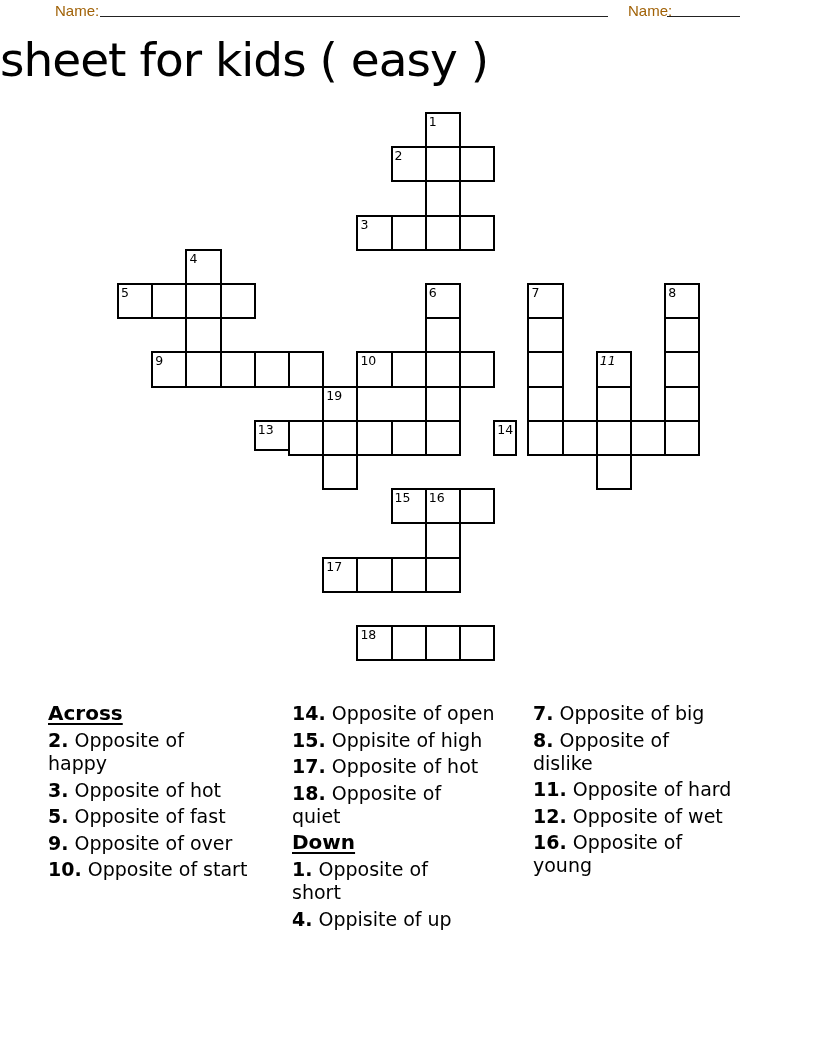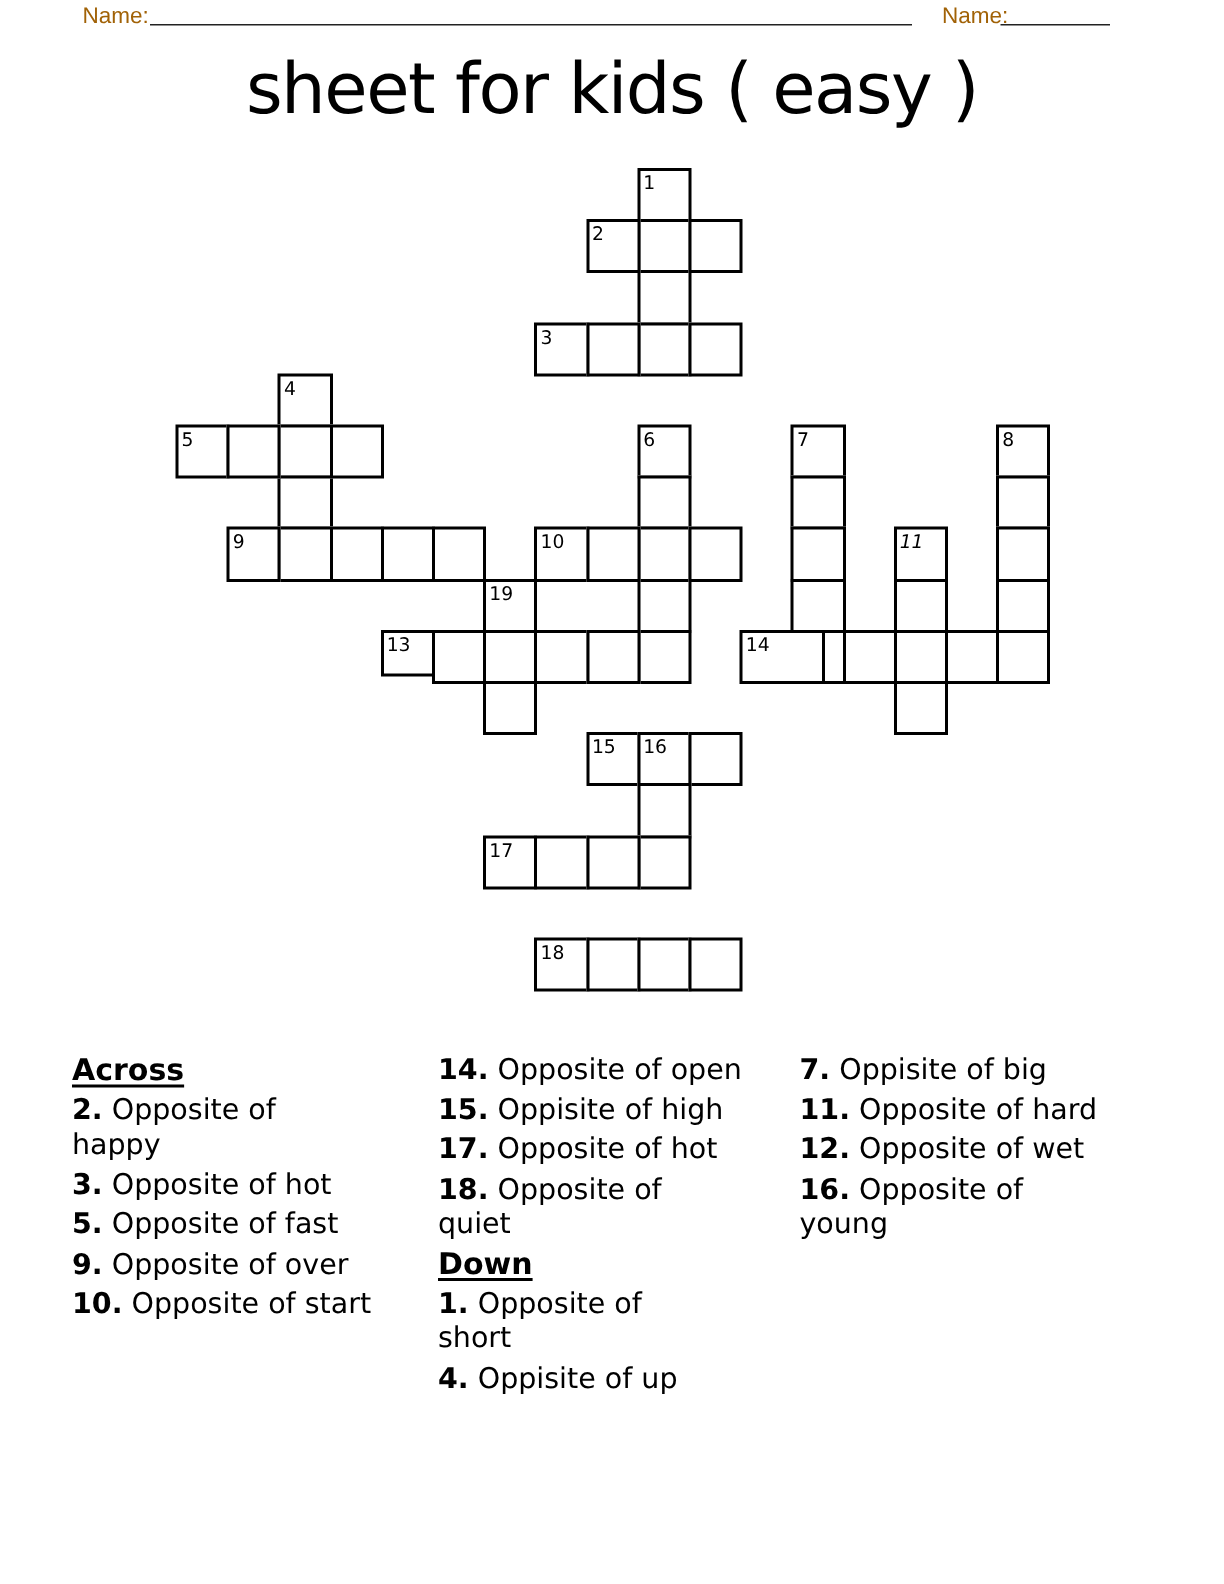--- a/index.html
+++ b/index.html
@@ -26,21 +26,20 @@
     top: 1px; height: 15px;
     border-bottom: 1.6px solid #222;
   }
   #name-line { left: 100px; width: 508px; }
   #date-line { left: 667px; width: 73px; }
   
   #title {
     position: absolute;
     top: 32px; left: 0; width: 816px;
     margin: 0;
-    text-align: center;
     font-size: 47px;
     font-weight: 500;
     letter-spacing: -1px;
     color: #000;
   }
   
   #grid { position: absolute; left: 0; top: 0; width: 816px; height: 700px; }
   .cell {
     position: absolute;
     box-sizing: border-box;
@@ -158,21 +157,21 @@
         <span class="cellnum">19</span>
       </div>
       <div class="cell" style="left: 322.2px; top: 419.8px; width: 36.2px; height: 36.2px;"></div>
       <div class="cell" style="left: 322.2px; top: 454px; width: 36.2px; height: 36.2px;"></div>
       <div class="cell" style="left: 253.8px; top: 419.8px; width: 36.2px; height: 31px;">
         <span class="cellnum">13</span>
       </div>
       <div class="cell" style="left: 288px; top: 419.8px; width: 36.2px; height: 36.2px;"></div>
       <div class="cell" style="left: 356.4px; top: 419.8px; width: 36.2px; height: 36.2px;"></div>
       <div class="cell" style="left: 390.6px; top: 419.8px; width: 36.2px; height: 36.2px;"></div>
-      <div class="cell" style="left: 493.2px; top: 419.8px; width: 57px; height: 36.2px;">
+      <div class="cell" style="left: 493.2px; top: 419.8px; width: 24px; height: 36.2px;">
         <span class="cellnum">14</span>
       </div>
       <div class="cell" style="left: 561.6px; top: 419.8px; width: 36.2px; height: 36.2px;"></div>
       <div class="cell" style="left: 630px; top: 419.8px; width: 36.2px; height: 36.2px;"></div>
       <div class="cell" style="left: 390.6px; top: 488.2px; width: 36.2px; height: 36.2px;">
         <span class="cellnum">15</span>
       </div>
       <div class="cell" style="left: 424.8px; top: 488.2px; width: 36.2px; height: 36.2px;">
         <span class="cellnum">16</span>
       </div>
@@ -207,21 +206,23 @@
         <p class="clue"><span class="clue-num">15.</span><span class="clue-text"> Oppisite of high</span></p>
         <p class="clue"><span class="clue-num">17.</span><span class="clue-text"> Opposite of hot</span></p>
         <p class="clue"><span class="clue-num">18.</span><span class="clue-text"> Opposite of
 quiet</span></p>
         <div class="clue-heading">Down</div>
         <p class="clue"><span class="clue-num">1.</span><span class="clue-text"> Opposite of
 short</span></p>
         <p class="clue"><span class="clue-num">4.</span><span class="clue-text"> Oppisite of up</span></p>
       </div>
       <div class="clue-col" style="left: 533px; width: 252px;">
-        <p class="clue"><span class="clue-num">7.</span><span class="clue-text"> Oppisite of big</span></p>
+        <p class="clue"><span class="clue-num">7.</span><span class="clue-text"> Opposite of big</span></p>
+        <p class="clue"><span class="clue-num">8.</span><span class="clue-text"> Opposite of
+dislike</span></p>
         <p class="clue"><span class="clue-num">11.</span><span class="clue-text"> Opposite of hard</span></p>
         <p class="clue"><span class="clue-num">12.</span><span class="clue-text"> Opposite of wet</span></p>
         <p class="clue"><span class="clue-num">16.</span><span class="clue-text"> Opposite of
 young</span></p>
       </div>
     </div>
 
 </div>
 
 </body></html>

